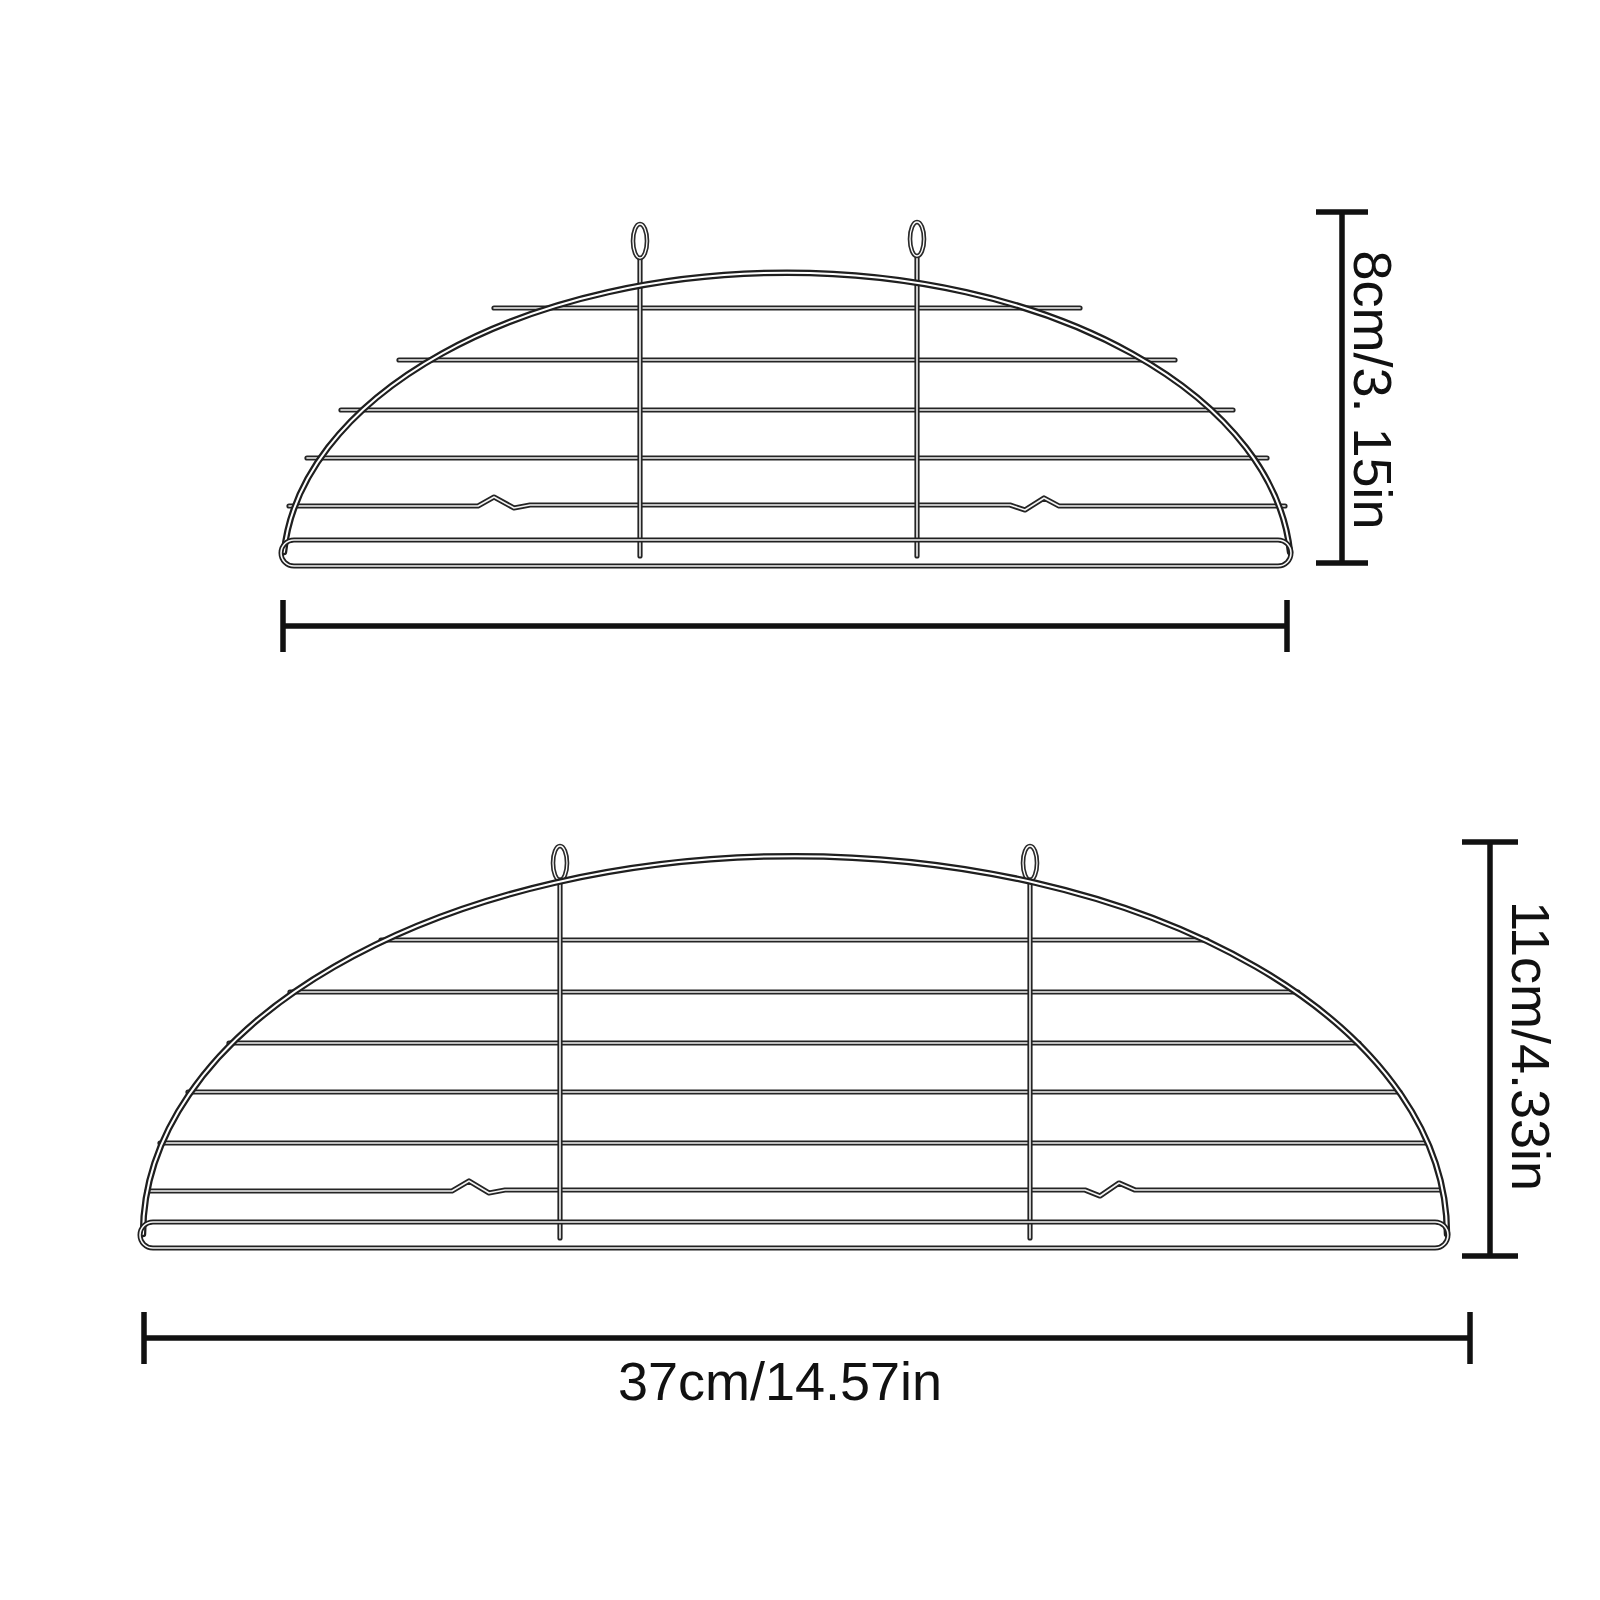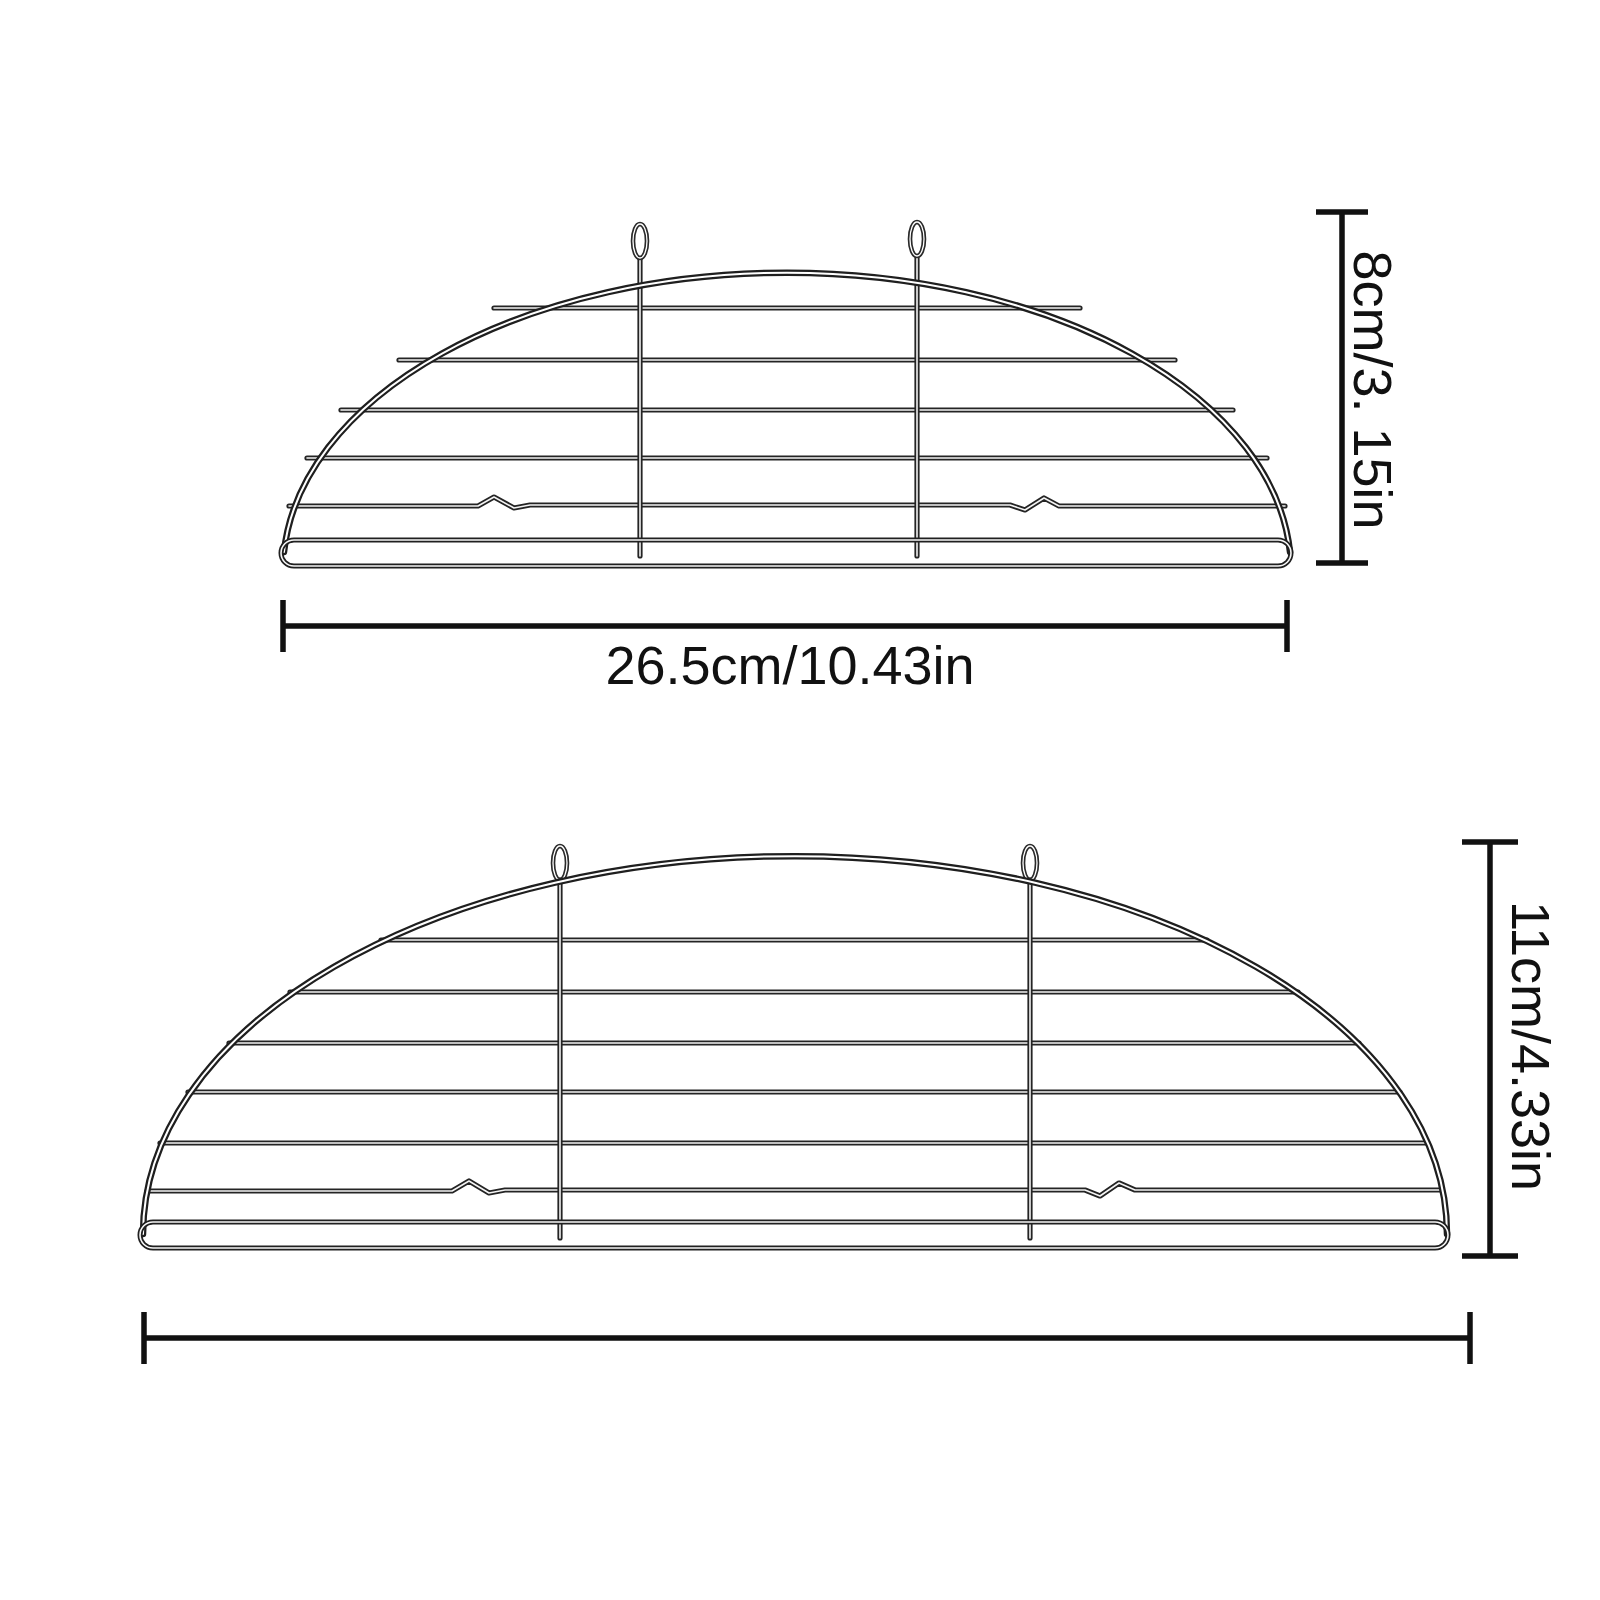--- a/index.html
+++ b/index.html
@@ -128,20 +128,20 @@
       <path class="dim" d="M 283 626 H 1287 M 283 600 V 652 M 1287 600 V 652"></path>
     </g>
     <g>
       <path class="dim" d="M 1490 842 V 1256 M 1462 842 H 1518 M 1462 1256 H 1518"></path>
     </g>
     <g>
       <path class="dim" d="M 144 1338 H 1470 M 144 1312 V 1364 M 1470 1312 V 1364"></path>
     </g>
   </svg>
 
-  <div class="dim-label h" style="left:460px;top:636px;width:660px;">26.5cm/10.43in</div>
 
   <div class="dim-label v" style="left:1402px;top:240px;width:300px;">8cm/3. 15in</div>
 
+  <div class="dim-label h" style="left:450px;top:1352px;width:660px;">37cm/14.57in</div>
 
   <div class="dim-label v" style="left:1560px;top:876px;width:340px;">11cm/4.33in</div>
 
 </div>
 
 </body></html>

